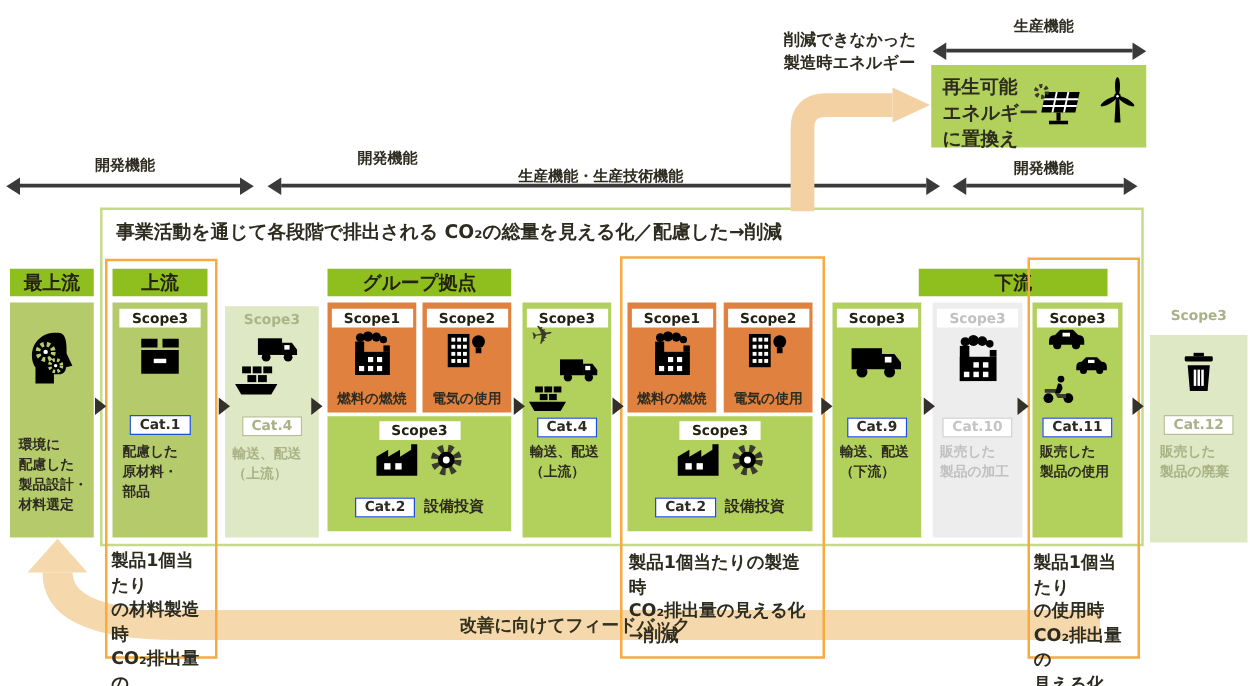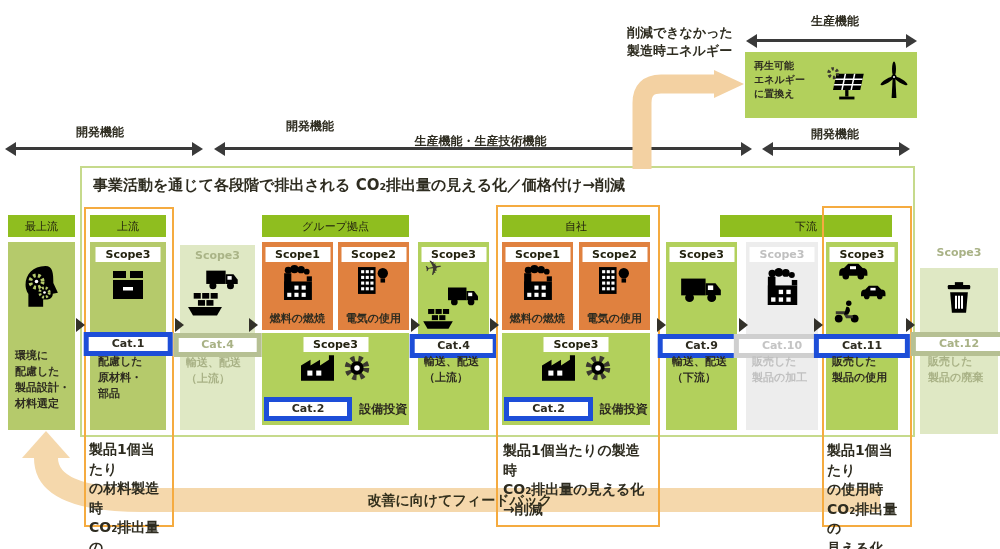--- a/index.html
+++ b/index.html
@@ -1,25 +1,25 @@
 <!DOCTYPE html>
 <html><head>
 <meta charset="utf-8">
 <style>
   html,body{margin:0;padding:0;background:#fff}
   .canvas{position:relative;width:1000px;height:549px;background:#fff;overflow:hidden;
           font-family:"DejaVu Sans","Liberation Sans",sans-serif;color:#2e2c20}
   .abs{position:absolute}
   .pre{white-space:pre-line}
-  .hdr{background:#8fbe1f;color:#23220f;font-weight:400;font-size:11px;
+  .hdr{background:#8fbe1f;color:#23220f;font-weight:700;font-size:15px;
        display:flex;align-items:center;justify-content:center}
   .chip{background:#fff;color:#23220f;font-weight:700;font-size:11px;line-height:15px;
         text-align:center;display:inline-block;padding:0 10px}
-  .catchip{background:#fff;border:5px solid #1d4ed8;font-size:11px;line-height:14px;
-           display:inline-block;padding:0 23px;font-weight:600}
+  .catchip{background:#fff;border:1px solid #1d4ed8;font-size:11px;line-height:14px;
+           display:inline-block;padding:0 7px;font-weight:600}
   .catchip.faded{border-color:#b6c093;color:#a9b286}
   .catchip.gray{border-color:#cfcfcf;color:#c4c4c4}
   .note{font-size:14px;line-height:1.4;font-weight:600}
   .bodytxt{font-size:11px;line-height:1.45;font-weight:600}
   .albl{font-size:12px;font-weight:700;text-align:center}
   .darrow{position:absolute;height:3px;background:#3a3a3a}
   .darrow:before,.darrow:after{content:"";position:absolute;top:-5.5px;
     border-top:7px solid transparent;border-bottom:7px solid transparent}
   .darrow:before{left:-11px;border-right:11px solid #3a3a3a}
   .darrow:after{right:-11px;border-left:11px solid #3a3a3a}
@@ -160,21 +160,21 @@
     <polygon points="22,458 70,458 46,431" fill="#f5d8ac"></polygon>
   </svg>
 
   <div class="abs note pre" style="left:627px;top:24px;width:125px;font-size:13px">削減できなかった
 製造時エネルギー</div>
 
   <div class="abs albl" style="left:760px;top:13px;width:150px">生産機能</div>
   <div class="darrow" style="left:757px;top:39px;width:149px"></div>
 
   <div class="abs bright" style="left:745px;top:52px;width:172px;height:66px">
-    <div class="abs pre" style="left:9px;top:7px;font-size:10px;font-weight:700;line-height:1.4">再生可能
+    <div class="abs pre" style="left:9px;top:7px;font-size:15px;font-weight:700;line-height:1.4">再生可能
 エネルギー
 に置換え</div>
     <svg class="abs icon" style="left:80px;top:14px;color:#3b3930" width="48" height="35" viewBox="0 0 44 32">
         <use href="#i-solar"></use>
       </svg>
     <svg class="abs icon" style="left:133px;top:8px;color:#3b3930" width="32" height="42" viewBox="0 0 32 34">
         <use href="#i-wind"></use>
       </svg>
   </div>
 
@@ -182,21 +182,21 @@
   <div class="darrow" style="left:16px;top:147px;width:176px"></div>
 
   <div class="abs albl" style="left:250px;top:118px;width:120px">開発機能</div>
   <div class="abs albl" style="left:388px;top:133px;width:185px">生産機能・生産技術機能</div>
   <div class="darrow" style="left:225px;top:147px;width:516px"></div>
 
   <div class="abs albl" style="left:765px;top:126px;width:140px">開発機能</div>
   <div class="darrow" style="left:773px;top:147px;width:126px"></div>
 
   <div class="abs" style="left:80px;top:166px;width:831px;height:267px;border:2px solid #c6da8c;background:#fff"></div>
-  <div class="abs" style="left:93px;top:176px;width:812px;font-size:15px;font-weight:600">事業活動を通じて各段階で排出される CO₂排出量の見える化／価格付け→削減</div>
+  <div class="abs" style="left:93px;top:176px;width:812px;font-size:15px;font-weight:600">事業活動を通じて各段階で排出される CO₂の総量を見える化／配慮した→削減</div>
 
   <div class="abs hdr" style="left:8px;top:215px;width:67px;height:22px">最上流</div>
   <div class="abs greenbody" style="left:8px;top:242px;width:67px;height:188px">
     <div class="abs" style="left:13px;top:24px;width:42px;height:46px">
       <svg class="icon" width="42" height="42" viewBox="0 0 36 37" style="color:#3b3930">
           <use href="#i-head"></use>
         </svg>
       <svg class="abs icon" style="left:7px;top:7px;color:#b5ca6b" width="17" height="17" viewBox="0 0 18 18">
           <use href="#i-gear"></use>
         </svg>
@@ -279,21 +279,20 @@
       </svg>
     <svg class="abs icon" style="left:5px;top:67px;color:#3b3930" width="30" height="21" viewBox="0 0 24 17">
         <use href="#i-ship"></use>
       </svg>
     <div class="abs catchip" style="left:50%;top:92px;transform:translateX(-50%)">Cat.4</div>
     <div class="abs bodytxt pre" style="left:6px;top:112px">輸送、配送
 （上流）</div>
   </div>
 
   <div class="abs obox" style="left:496px;top:205px;width:160px;height:318px"></div>
-  <div class="abs hdr" style="left:502px;top:215px;width:148px;height:22px">自社</div>
   <div class="abs orangebg" style="left:502px;top:242px;width:71px;height:88px">
     <div class="abs chip" style="left:50%;top:5px;transform:translateX(-50%)">Scope1</div>
     <svg class="abs icon" style="left:17px;top:23px;color:#3b3930" width="37" height="35" viewBox="0 0 36 34">
         <use href="#i-factory-big"></use>
       </svg>
     <div class="abs" style="left:0;top:69px;width:100%;text-align:center;font-size:11px;font-weight:600">燃料の燃焼</div>
   </div>
   <div class="abs orangebg" style="left:579px;top:242px;width:71px;height:88px">
     <div class="abs chip" style="left:50%;top:5px;transform:translateX(-50%)">Scope2</div>
     <svg class="abs icon" style="left:20px;top:25px;color:#3b3930" width="31" height="27" viewBox="0 0 30 26">
@@ -322,21 +321,21 @@
   <div class="abs bright" style="left:666px;top:242px;width:71px;height:188px">
     <div class="abs chip" style="left:50%;top:5px;transform:translateX(-50%)">Scope3</div>
     <svg class="abs icon" style="left:15px;top:32px;color:#3b3930" width="40" height="29" viewBox="0 0 26 19">
         <use href="#i-truck"></use>
       </svg>
     <div class="abs catchip" style="left:50%;top:92px;transform:translateX(-50%)">Cat.9</div>
     <div class="abs bodytxt pre" style="left:6px;top:112px">輸送、配送
 （下流）</div>
   </div>
 
-  <div class="abs hdr" style="left:720px;top:215px;width:172px;height:22px">下流</div>
+  <div class="abs hdr" style="left:735px;top:215px;width:151px;height:22px">下流</div>
 
   <div class="abs graybg" style="left:746px;top:242px;width:72px;height:188px">
     <div class="abs chip" style="left:50%;top:5px;transform:translateX(-50%);color:#c0c0c0">Scope3</div>
     <svg class="abs icon" style="left:16px;top:26px;color:#c6c6c6" width="40" height="37" viewBox="0 0 36 34">
         <use href="#i-factory-big"></use>
       </svg>
     <div class="abs catchip gray" style="left:50%;top:92px;transform:translateX(-50%)">Cat.10</div>
     <div class="abs bodytxt pre" style="left:6px;top:112px;color:#c0c0c0">販売した
 製品の加工</div>
   </div>

